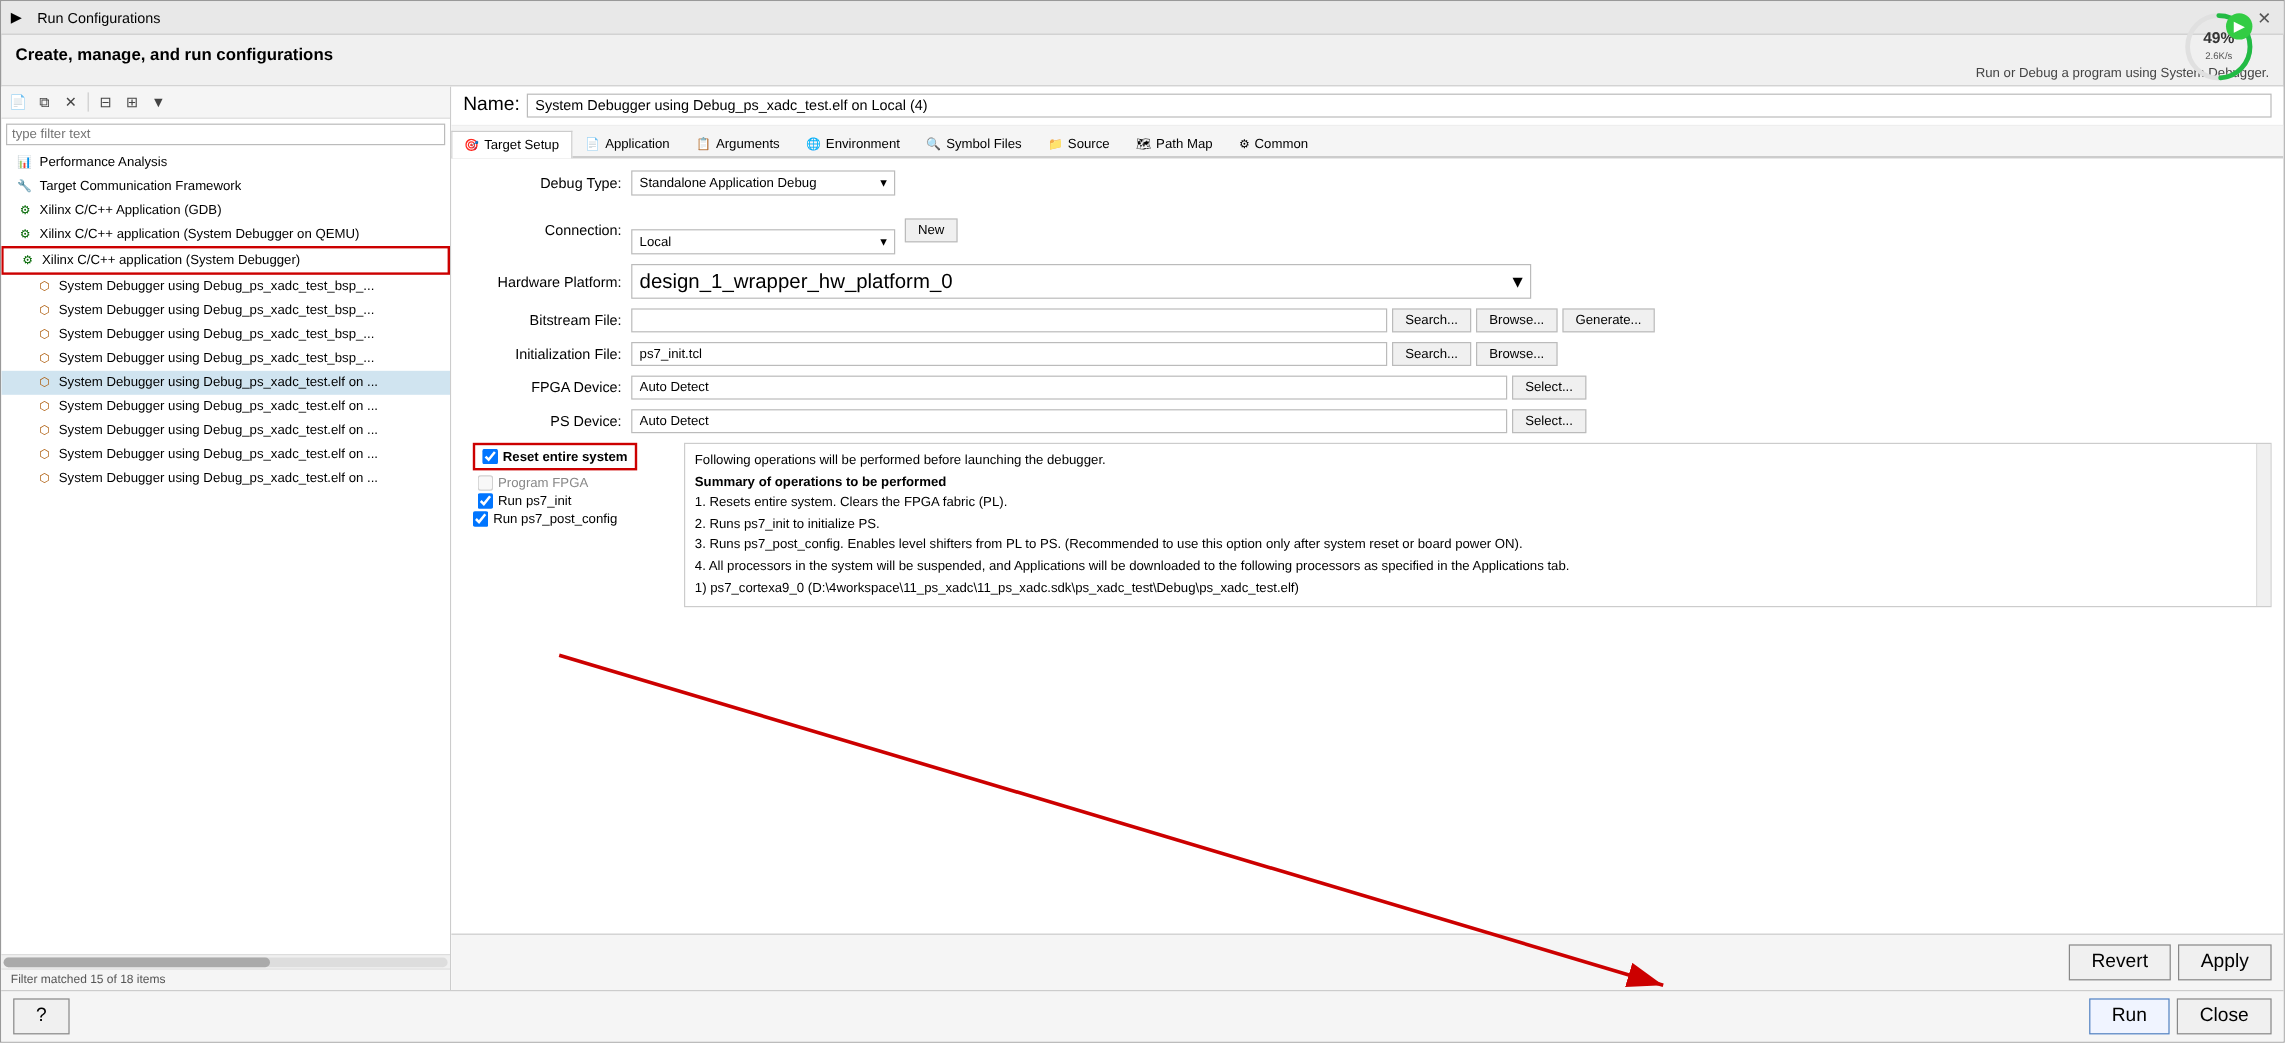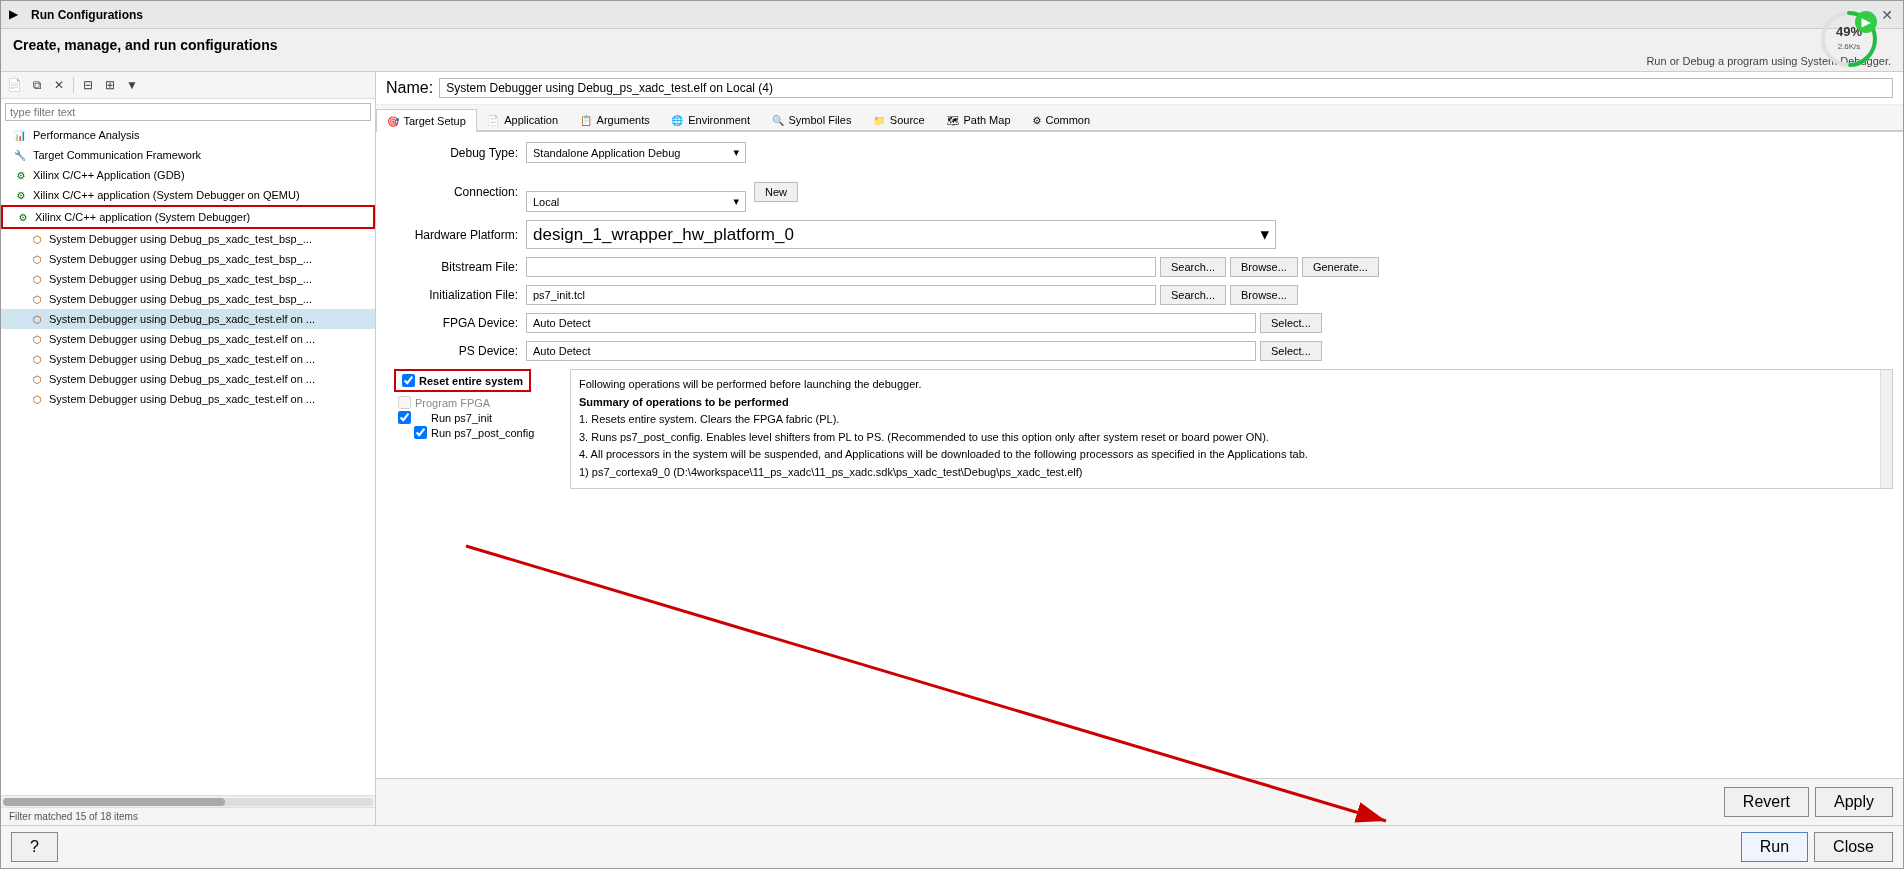--- a/index.html
+++ b/index.html
@@ -2,21 +2,21 @@
 <html><head>
   <meta charset="utf-8">
   <style>
     * { box-sizing: border-box; margin: 0; padding: 0; }
     body { font-family: 'Segoe UI', Arial, sans-serif; font-size: 12px; background: #f0f0f0; overflow: hidden; }
     
     .window { width: 1904px; height: 869px; background: #f0f0f0; border: 1px solid #999; display: flex; flex-direction: column; position: relative; }
     
     .title-bar { display: flex; align-items: center; background: #e8e8e8; border-bottom: 1px solid #ccc; padding: 4px 8px; height: 28px; }
     .title-bar-icon { width: 16px; height: 16px; margin-right: 6px; }
-    .title-bar-text { font-size: 12px; flex: 1; font-weight: bold; }
+    .title-bar-text { font-size: 12px; flex: 1; }
     .title-bar-close { width: 16px; height: 16px; cursor: pointer; display: flex; align-items: center; justify-content: center; font-size: 14px; color: #555; }
     
     .header-section { padding: 8px 12px 4px 12px; }
     .header-title { font-size: 14px; font-weight: bold; }
     .header-subtitle { font-size: 11px; color: #444; margin-top: 2px; text-align: right; }
     
     .content-area { display: flex; flex: 1; overflow: hidden; border-top: 1px solid #ccc; }
     
     
     .left-panel { width: 375px; min-width: 375px; background: #fff; border-right: 1px solid #ccc; display: flex; flex-direction: column; }
@@ -305,37 +305,38 @@
               <input type="checkbox" checked="" style="">
               <label style="font-size:11px;cursor:pointer;font-weight:bold;">Reset entire system</label>
             </div>
             <div style="margin-left:4px;margin-bottom:2px;">
               <label style="display:flex;align-items:center;gap:4px;font-size:11px;color:#888;">
                 <input type="checkbox" disabled="" style="">
                 <span>Program FPGA</span>
               </label>
             </div>
             <div style="margin-left:4px;margin-bottom:2px;">
-              <label style="display:flex;align-items:flex-end;gap:20px;font-size:11px;">
+              <label style="display:flex;align-items:flex-end;gap:4px;font-size:11px;">
                 <input type="checkbox" checked="" style="">
                 <span>Run ps7_init</span>
               </label>
             </div>
-            <div style="margin-left:20px;">
+            <div style="margin-left:0;">
               <label style="display:flex;align-items:center;gap:4px;font-size:11px;">
                 <input type="checkbox" checked="" style="">
                 <span>Run ps7_post_config</span>
               </label>
             </div>
           </div>
 
           <div style="flex:1;border:1px solid #ccc;padding:6px 8px;font-size:11px;line-height:1.6;overflow-y:auto;max-height:180px;position:relative;">
             <div>Following operations will be performed before launching the debugger.</div>
             <div style="font-weight:bold;">Summary of operations to be performed</div>
             <div>1. Resets entire system. Clears the FPGA fabric (PL).</div>
+            <div>2. Runs ps7_init to initialize PS.</div>
             <div>3. Runs ps7_post_config. Enables level shifters from PL to PS. (Recommended to use this option only after system reset or board power ON).</div>
             <div>4. All processors in the system will be suspended, and Applications will be downloaded to the following processors as specified in the Applications tab.</div>
             <div>   1) ps7_cortexa9_0 (D:\4workspace\11_ps_xadc\11_ps_xadc.sdk\ps_xadc_test\Debug\ps_xadc_test.elf)</div>
 
             <div style="position:absolute;right:0;top:0;bottom:0;width:12px;background:#f0f0f0;border-left:1px solid #ddd;"></div>
           </div>
 
         </div>
 
       </div>

